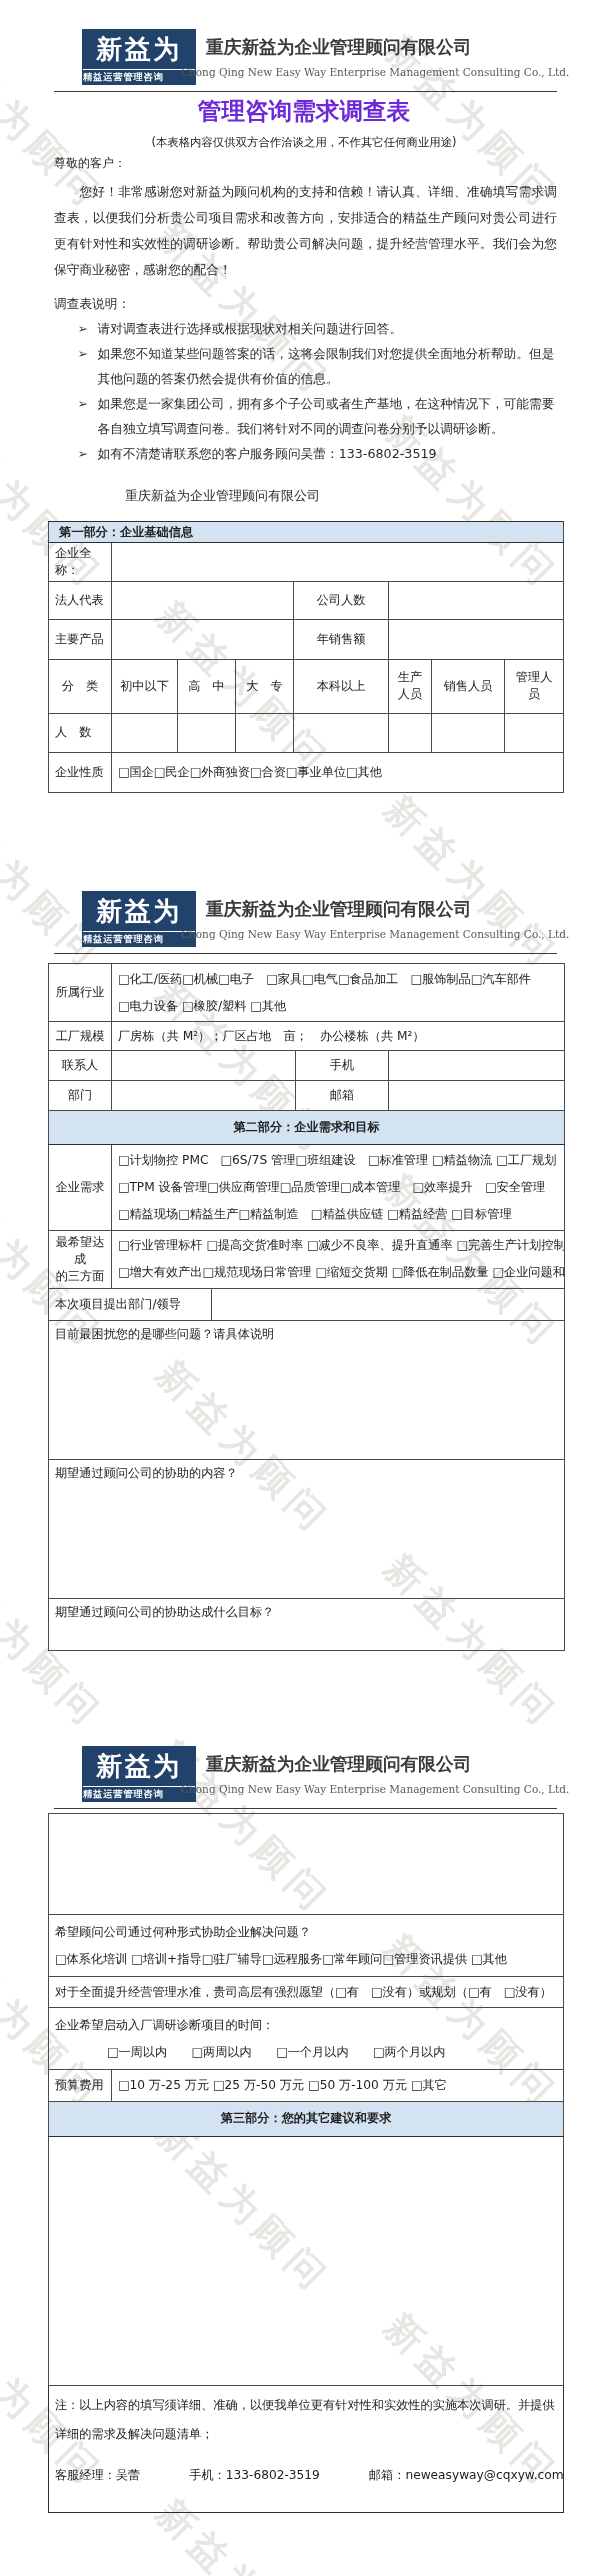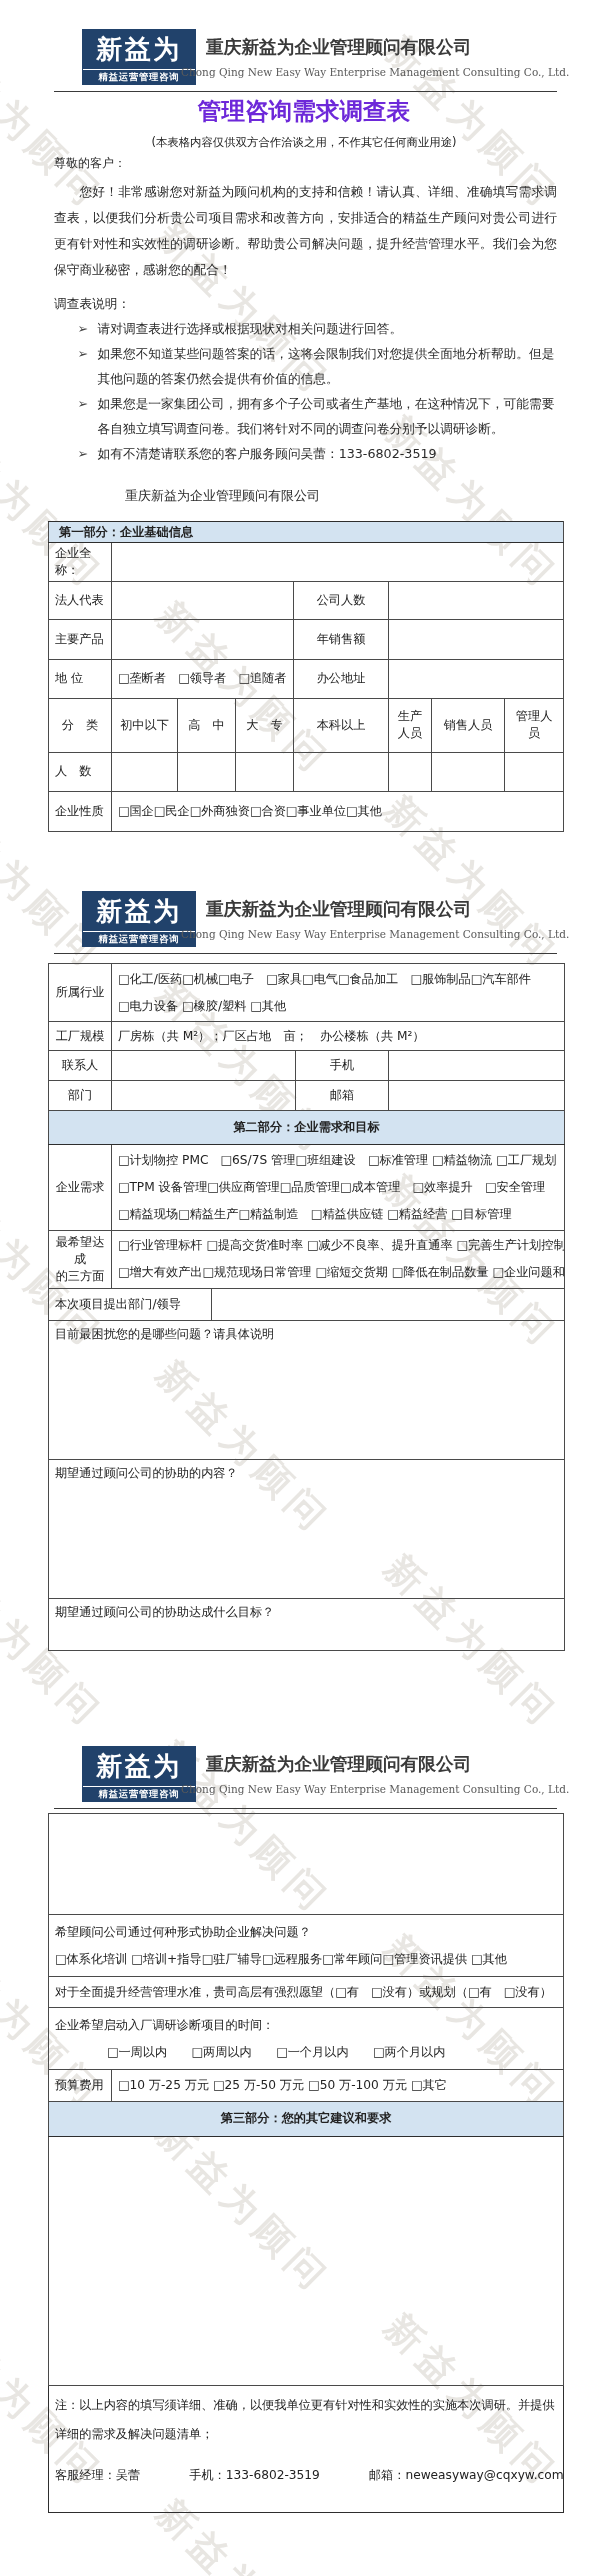--- a/index.html
+++ b/index.html
@@ -7,21 +7,21 @@
           font-family:"DejaVu Sans","Liberation Sans",sans-serif;color:#2a2a2a;}
   .wm{position:absolute;z-index:0;transform:rotate(45deg);transform-origin:left top;
       font-size:37px;font-weight:bold;letter-spacing:8.4px;white-space:nowrap;
       color:#beb7ad;opacity:.34;pointer-events:none;}
   .page{position:absolute;left:0;width:608px;z-index:1;}
   #p1{top:0;height:859px;} #p2{top:862px;height:855px;} #p3{top:1717px;height:859px;}
 
   
   .logo{position:absolute;left:82px;top:29px;width:112px;background:#21426b;border:1.7px solid #21426b;}
   .logo-zh{color:#fff;font-weight:bold;font-size:26px;letter-spacing:2.5px;text-align:center;line-height:39px;}
-  .logo-tag{color:#fff;font-size:9.3px;letter-spacing:0.8px;text-align:center;line-height:14.3px;border-top:1.7px solid #fff;font-weight:bold;}
+  .logo-tag{color:#fff;font-size:9.3px;letter-spacing:0.8px;line-height:14.3px;border-top:1.7px solid #fff;font-weight:bold;}
   .co-name{position:absolute;left:206px;top:35px;font-size:17.7px;font-weight:600;color:#3a3a3a;white-space:nowrap;}
   .co-en{position:absolute;left:181px;top:66px;font-size:10.5px;color:#5a5a5a;
          font-family:"DejaVu Serif","Liberation Serif",serif;white-space:nowrap;}
   .hr{position:absolute;top:91px;left:54px;width:503px;border-top:1.7px solid #3a3a3a;}
 
   
   .title{position:absolute;top:95px;left:0;width:100%;text-align:center;font-size:23.6px;font-weight:bold;color:#6d28d9;}
   .subtitle{position:absolute;top:135px;left:0;width:100%;text-align:center;font-size:11.4px;color:#222;}
   .greeting{position:absolute;top:155px;left:54px;font-size:12px;}
   .intro{position:absolute;top:179px;left:54px;width:503px;font-size:12.7px;line-height:26px;
@@ -131,26 +131,20 @@
         <td colspan="3"></td>
         <td class="c">公司人数</td>
         <td colspan="3"></td>
       </tr>
       <tr style="height:40px;">
         <td>主要产品</td>
         <td colspan="3"></td>
         <td class="c">年销售额</td>
         <td colspan="3"></td>
       </tr>
-      <tr style="height:39px;">
-        <td>地 位</td>
-        <td colspan="3" style="white-space:nowrap;">□垄断者　□领导者　□追随者</td>
-        <td class="c">办公地址</td>
-        <td colspan="3"></td>
-      </tr>
       <tr style="height:54px;">
         <td class="c">分　类</td>
         <td class="c">初中以下</td>
         <td class="c">高　中</td>
         <td class="c">大　专</td>
         <td class="c">本科以上</td>
         <td class="c">生产人员</td>
         <td class="c">销售人员</td>
         <td class="c">管理人员</td>
       </tr>

